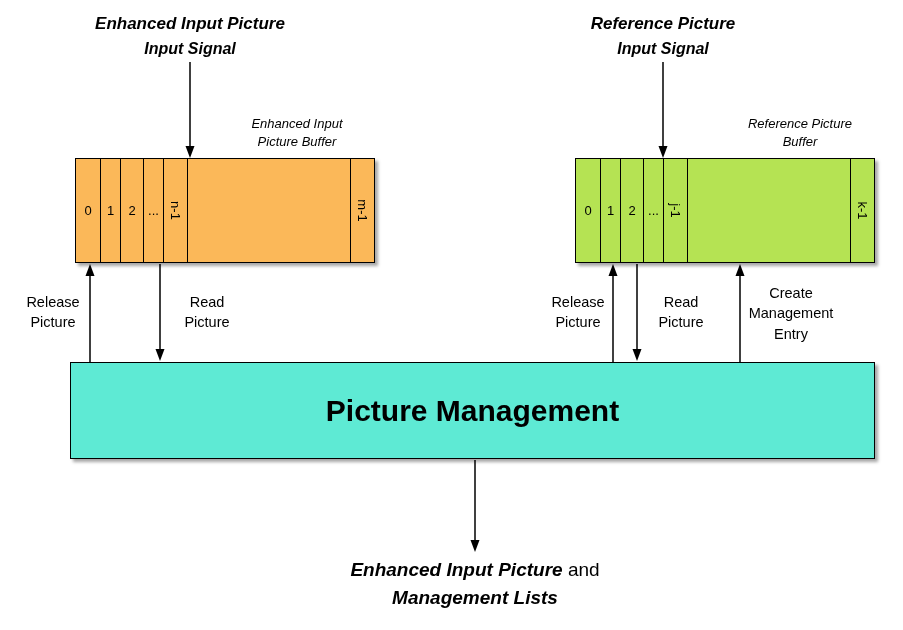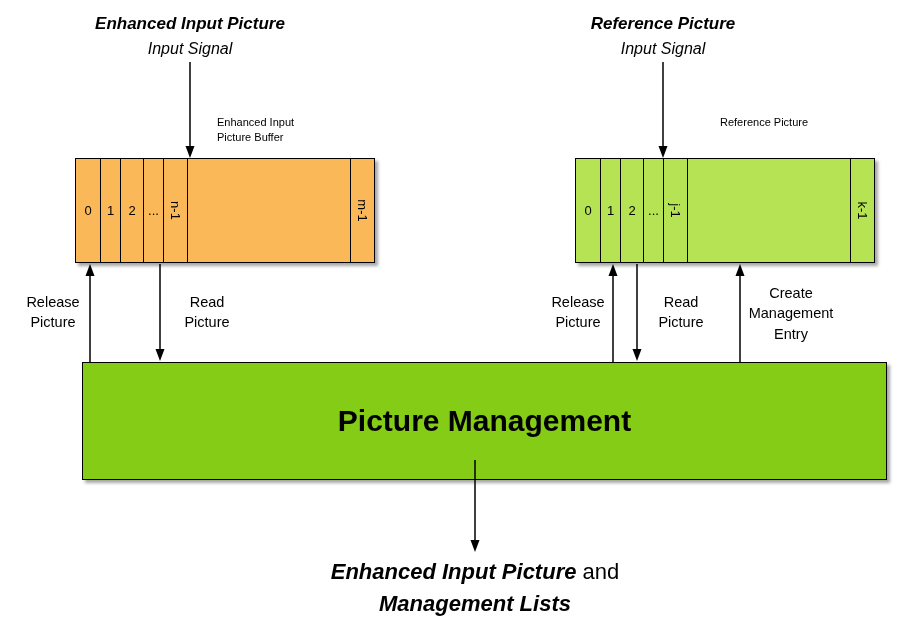--- a/index.html
+++ b/index.html
@@ -6,58 +6,58 @@
   html,body { background:#fff; }
   body {
     width:903px; height:630px; position:relative; overflow:hidden;
     font-family:"Liberation Sans", sans-serif; color:#000;
   }
   .abs { position:absolute; }
 
   
   .siglabel { text-align:center; line-height:1.45; }
   .sigtitle { font-weight:bold; font-style:italic; font-size:17px; display:block; }
-  .sigsub   { font-style:italic; font-size:16px; display:block; }
+  .sigsub   { font-style:italic; font-size:16px; display:block;font-weight:bold; }
 
   
   .buffer {
     position:absolute; top:158px; width:300px; height:105px;
     border:1px solid #000; display:flex;
     box-shadow:3px 3px 3px rgba(0,0,0,0.35);
   }
   #enhanced-buffer { left:75px; }
   #reference-buffer { left:575px; }
   .cell {
     border-right:1px solid #000;
     display:flex; align-items:center; justify-content:center;
     font-size:13px;
   }
   .cell.big  { flex:1; }
   .cell.last { border-right:none; }
   .w25{width:25px} .w20{width:20px} .w23{width:23px} .w24{width:24px}
   .vtext { transform:rotate(90deg); white-space:nowrap; }
 
   
-  .buflabel { font-size:11px; line-height:1.35; }
+  .buflabel { font-style:italic; font-size:13px; text-align:center; line-height:1.35; }
   .bufline { display:block; }
 
   
   .flowlabel { font-size:14.5px; text-align:center; line-height:1.4; }
 
   
   #management-box {
-    position:absolute; left:82px; top:362px; width:805px; height:118px;
-    background:#84cc16; border:1px solid #000;
+    position:absolute; left:70px; top:362px; width:805px; height:97px;
+    background:#5eead4; border:1px solid #000;
     box-shadow:3px 3px 3px rgba(0,0,0,0.35);
     display:flex; align-items:center; justify-content:center;
   }
   #management-title { font-size:30px; font-weight:bold; }
 
   
-  #output-text { left:175px; top:556px; width:600px; text-align:center; font-size:22px; line-height:1.45; }
+  #output-text { left:175px; top:556px; width:600px; text-align:center; font-size:19px; line-height:1.45; }
   .bi { font-weight:bold; font-style:italic; }
 
   
   #arrows { position:absolute; left:0; top:0; width:903px; height:630px; pointer-events:none; }
   #arrows line { stroke:#000; stroke-width:1.5; }
   #arrows polygon { fill:#000; }
 </style>
 </head>
 <body>
 
@@ -70,20 +70,21 @@
   <span class="sigtitle">Reference Picture</span>
   <span class="sigsub">Input Signal</span>
 </div>
 
 <div class="abs buflabel" style="left:217px; top:115px; width:160px;">
   <span class="bufline">Enhanced Input</span>
   <span class="bufline">Picture Buffer</span>
 </div>
 <div class="abs buflabel" style="left:720px; top:115px; width:160px;">
   <span class="bufline">Reference Picture</span>
+  <span class="bufline">Buffer</span>
 </div>
 
 <div id="enhanced-buffer" class="buffer" style="background: rgb(251, 184, 89);">
   <div class="cell w25">0</div>
   <div class="cell w20">1</div>
   <div class="cell w23">2</div>
   <div class="cell w20">...</div>
   <div class="cell w24">
       <span class="vtext">n-1</span>
     </div>

